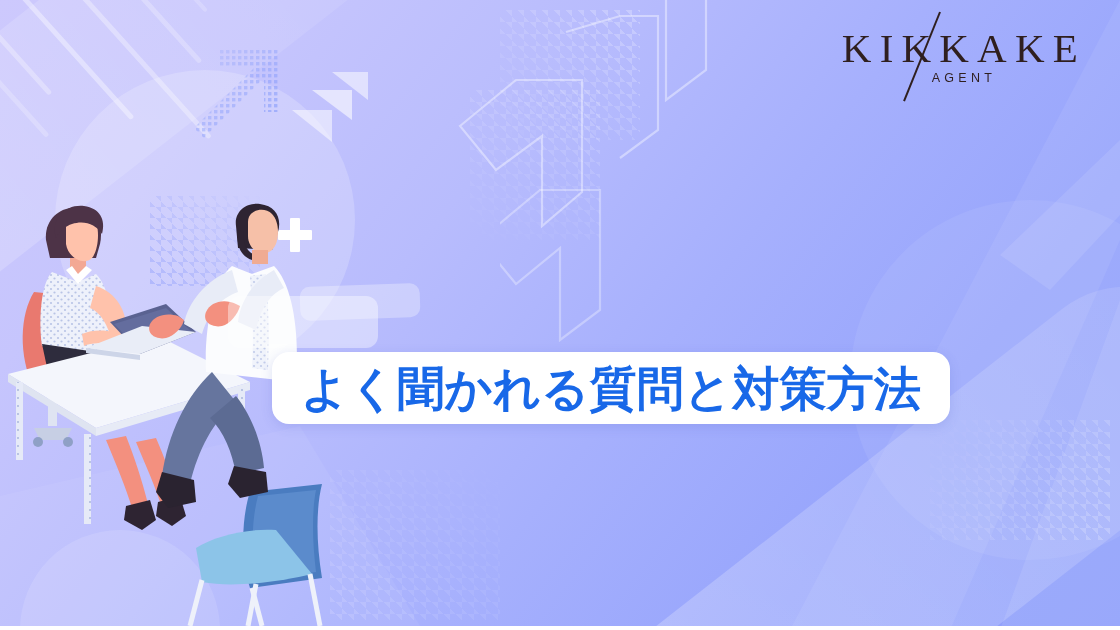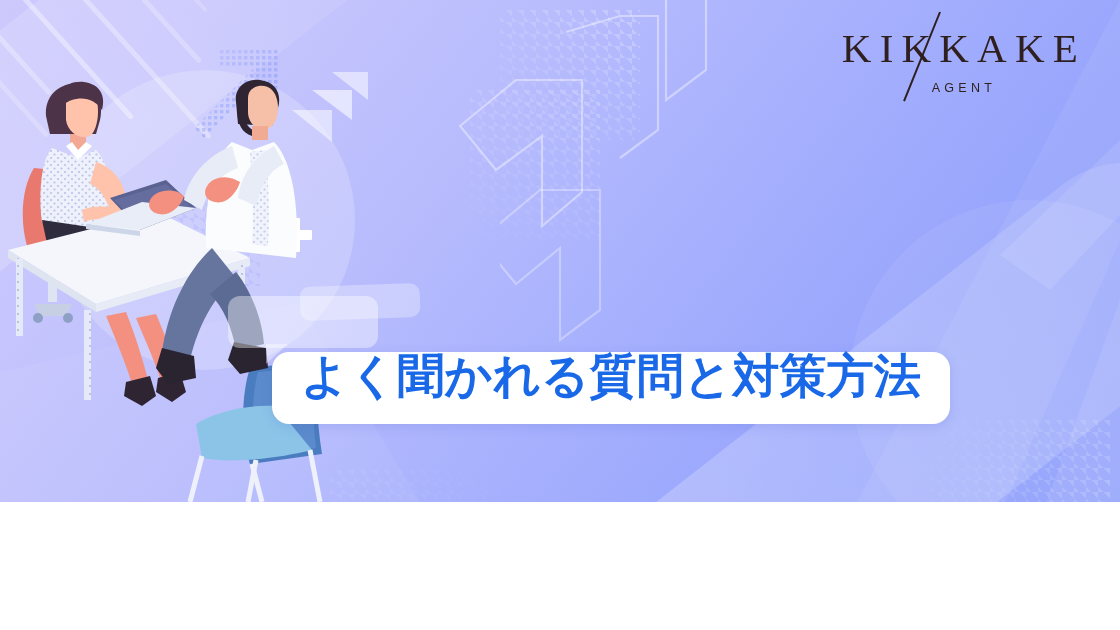--- a/index.html
+++ b/index.html
@@ -5,21 +5,21 @@
   * { margin:0; padding:0; box-sizing:border-box; }
 
   html, body {
     width:1120px; height:630px;
     overflow:hidden;
     font-family:"Liberation Sans", sans-serif;
   }
 
   #stage {
     position:relative;
-    width:1120px; height:502px;
+    width:1120px; height:626px;
     overflow:hidden;
     background:
       linear-gradient(128deg,
         #cdc9fd 0%,
         #c6c5fd 18%,
         #b8bcfd 38%,
         #a6b0fd 58%,
         #97a5fc 78%,
         #8fa0fb 100%);
   }
@@ -122,21 +122,21 @@
   }
   .logo-slash {
     position:absolute;
     left:97px; top:-16px;
     width:2px; height:96px;
     background:#2f1f1f;
     transform:rotate(22deg);
     transform-origin:top center;
   }
   .logo-sub {
-    margin-top:12px;
+    margin-top:2px;
     font-size:12.5px;
     letter-spacing:.34em;
     color:#2f1f1f;
     font-weight:400;
   }
 
   
   .bubble {
     position:absolute;
     left:228px; top:296px;
@@ -177,20 +177,21 @@
   .h-tail { font-size:58px; letter-spacing:.01em; }
 
   
   .pill {
     position:absolute;
     left:272px; top:352px;
     width:678px; height:72px;
     background:#ffffff;
     border-radius:17px;
     display:flex;
+    align-items:center;
     justify-content:center;
     box-shadow:0 3px 12px rgba(70,90,190,.16);
   }
   .pill-text {
     color:#1868e8;
     font-family:"DejaVu Sans", sans-serif;
     font-weight:bold;
     font-size:47px;
     letter-spacing:.005em;
     line-height:1;

